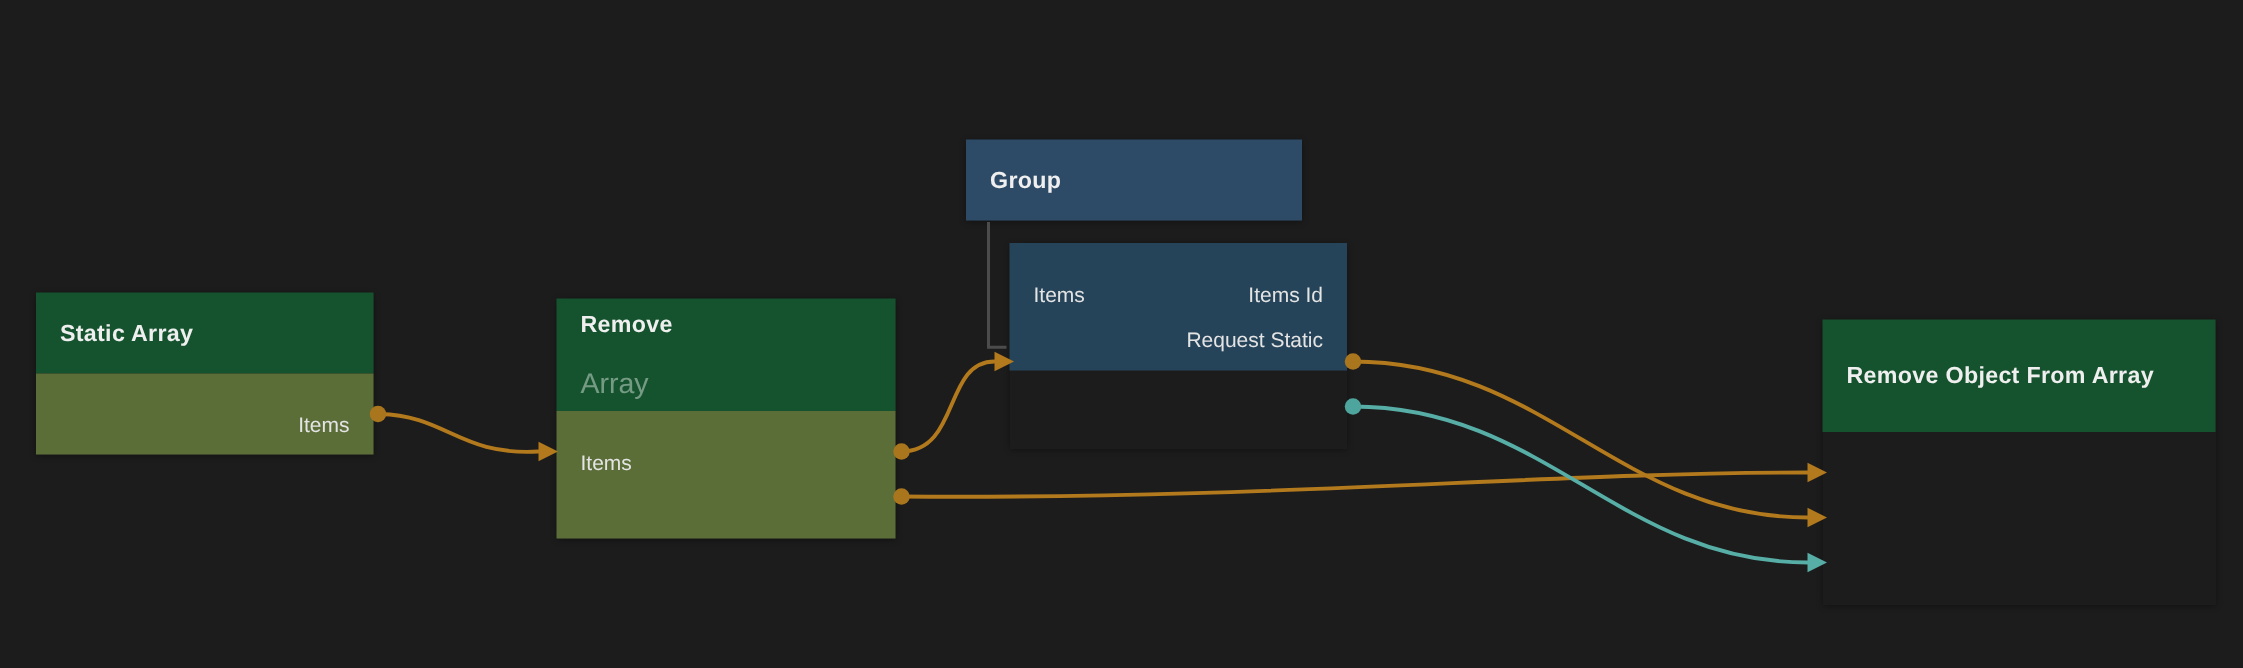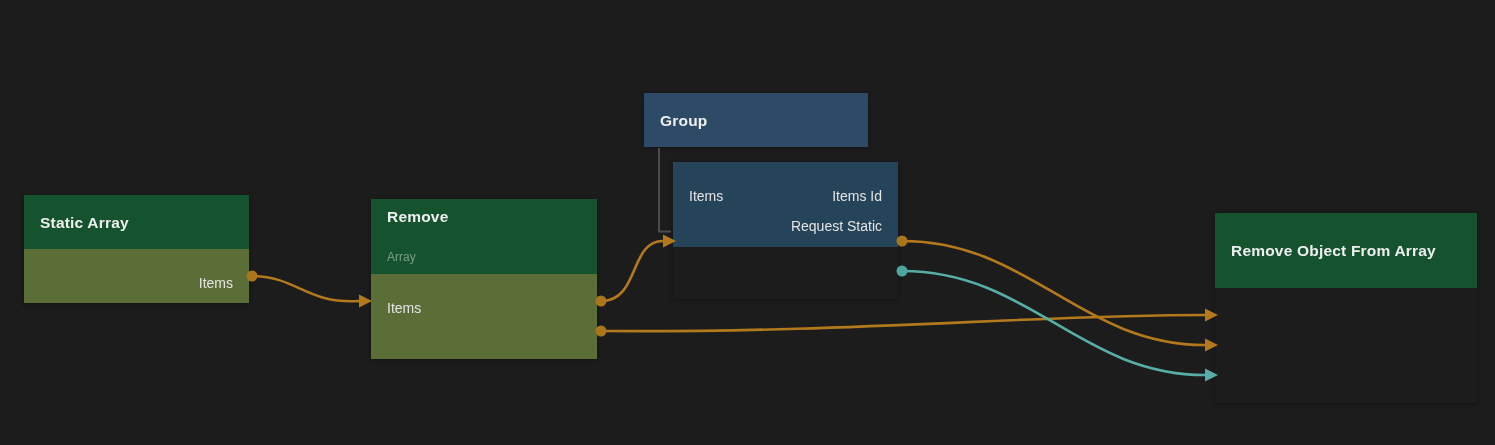--- a/index.html
+++ b/index.html
@@ -27,21 +27,21 @@
     padding: 16px 16px;
   }
   .node-title {
     font-size: 15.5px;
     font-weight: 600;
     letter-spacing: 0.2px;
     line-height: 21px;
     color: #efefef;
   }
   .node-subtitle {
-    font-size: 12px;
+    font-size: 19px;
     font-weight: 400;
     color: rgba(255,255,255,0.42);
     line-height: 20px;
     margin-top: 20px;
   }
   .green .node-header { background: #14532d; }
   .green .node-body   { background: #5c6e38; }
   .blue  .node-header { background: #2d4b66; }
   .blue  .node-body   { background: #264459; }
   .node-body {

